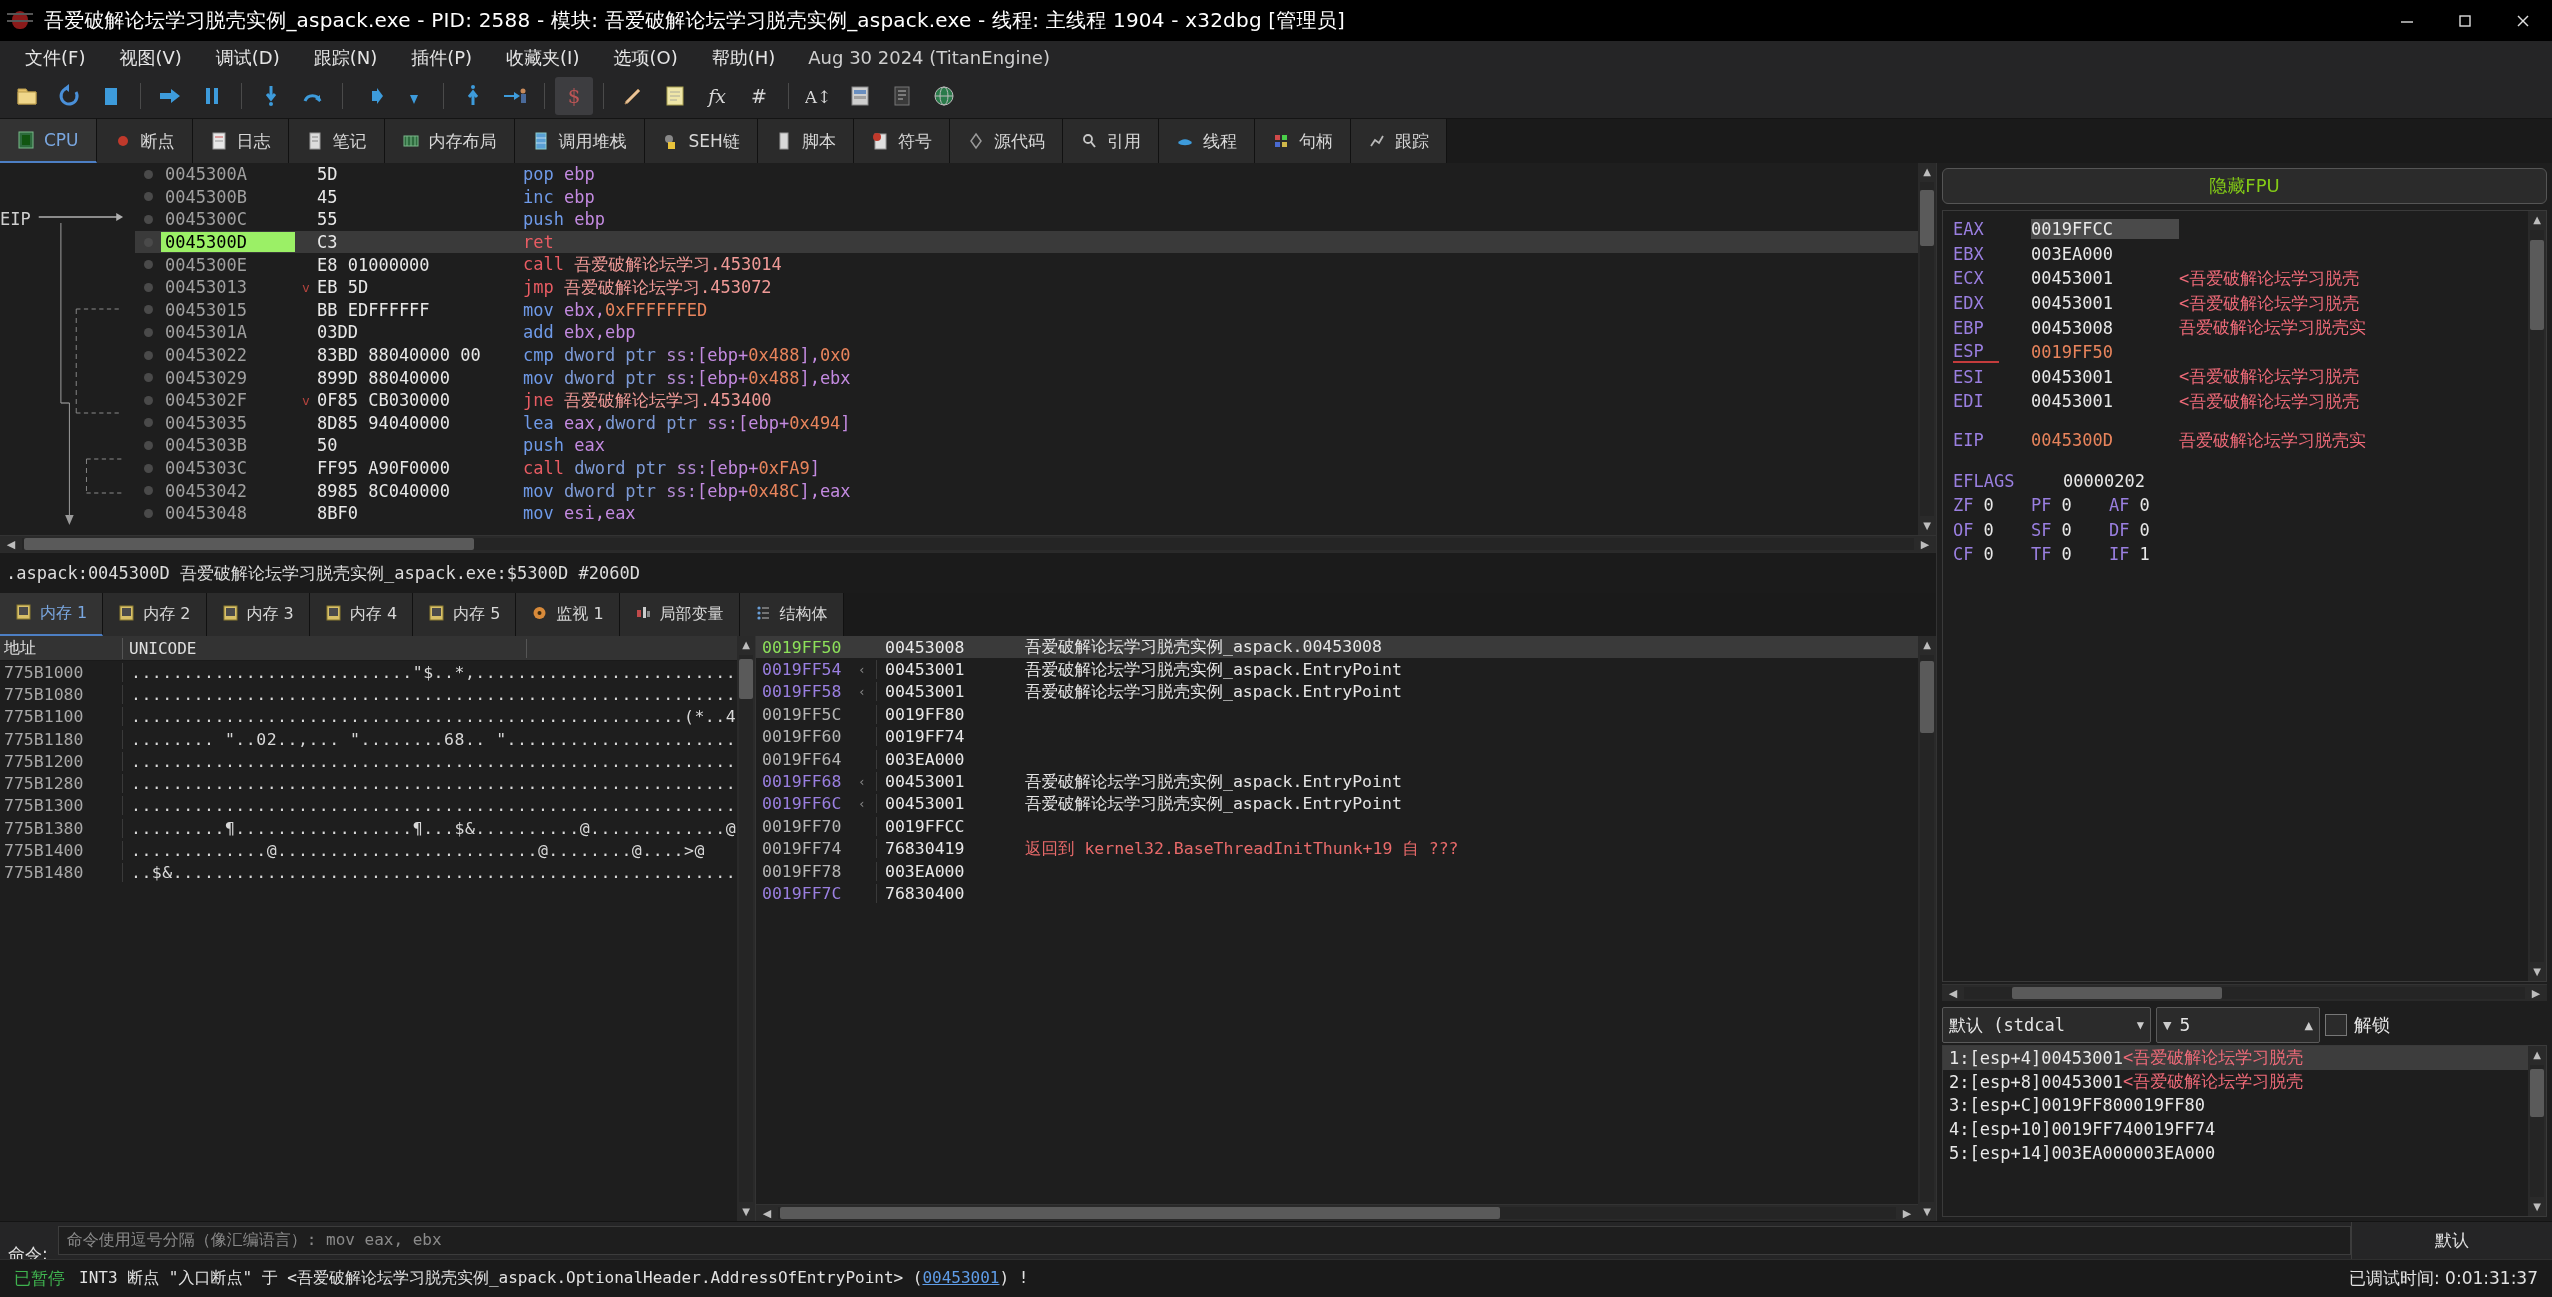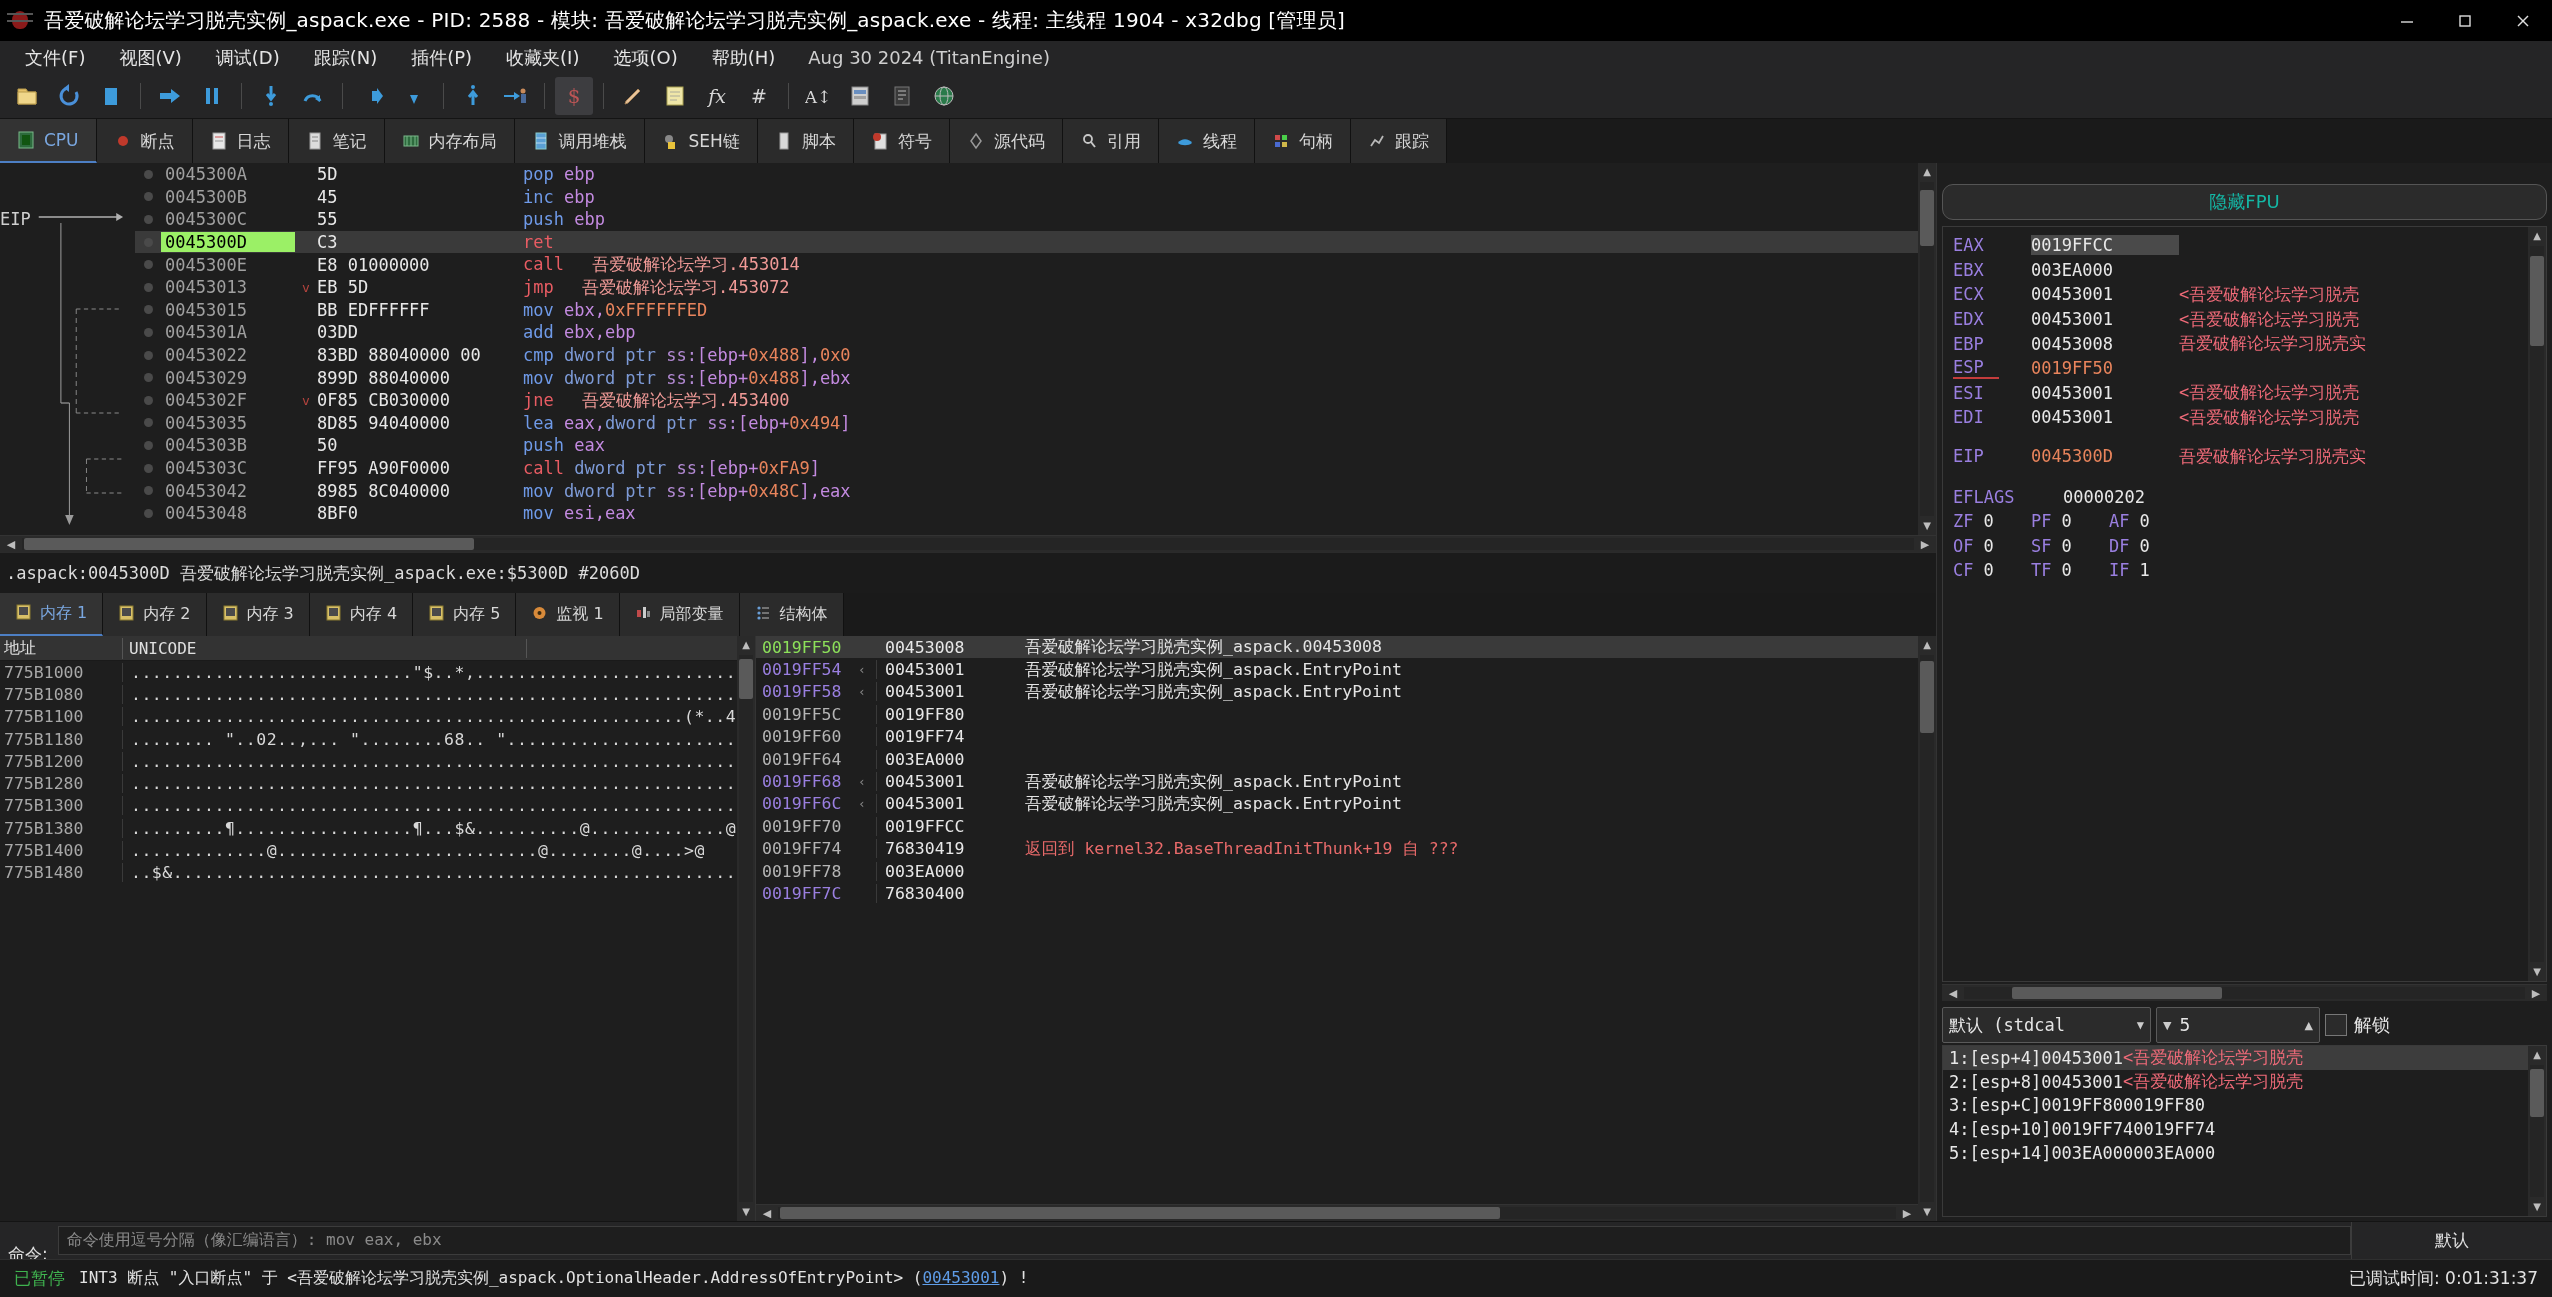--- a/index.html
+++ b/index.html
@@ -51,21 +51,21 @@
   .c-addr.hl{background:#9bf066;color:#000;}
   .c-arrow{width:22px;flex:0 0 auto;color:#b5443e;text-align:center;font-size:13px;}
   .c-bytes{width:178px;flex:0 0 auto;color:#e8e8e8;}
   .c-ins{flex:0 0 auto;width:480px;color:#dcdcdc;}
   .c-cmt{flex:1 1 auto;color:#b0aaa0;padding-left:32px;}
   .mn{color:#6f9ae8;margin-left:28px;}
   .mn.jmp{color:#e85c63;}
   .mn.ret{color:#e85c63;}
   .rg{color:#c38ae0;}
   .num{color:#e8845c;}
-  .sym{color:#f09a97;margin-left:18px;}
+  .sym{color:#f09a97;}
   .kw{color:#7d9ad6;}
   .seg{color:#b38ad4;}
 
   .jmp-lines{position:absolute;left:20px;top:0;width:115px;height:100%;pointer-events:none;}
 
   .hscroll{height:16px;background:#2a2a2a;display:flex;align-items:center;flex:0 0 auto;border-top:1px solid #333;}
   .hs-arrow{width:22px;text-align:center;color:#bdbdbd;font-size:11px;}
   .hs-track{flex:1 1 auto;height:12px;background:#252525;position:relative;}
   .hs-thumb{position:absolute;left:2px;top:0;height:12px;background:#5a5a5a;border-radius:2px;}
 
@@ -99,21 +99,21 @@
   .srow .sa{width:96px;padding-left:6px;flex:0 0 auto;color:#b5b5b5;}
   .srow .sa.green{color:#8ce05a;}
   .srow .sa.purple{color:#9a7fe0;}
   .srow .sm{width:18px;flex:0 0 auto;color:#888;font-size:13px;}
   .srow .sv{width:128px;flex:0 0 auto;color:#e8e8e8;border-left:1px solid #3a3a3a;padding-left:8px;}
   .srow .sc{flex:1 1 auto;color:#e4e4e4;padding-left:12px;overflow:hidden;}
   .srow .sc.red{color:#e86a6a;}
 
   
   .rightpane{width:615px;flex:0 0 auto;background:#1e1e1e;display:flex;flex-direction:column;border-left:1px solid #333;min-height:0;}
-  .fpubtn{margin:21px 5px 2px 5px;height:34px;background:#2b2b2b;border:1px solid #555;display:flex;align-items:center;justify-content:center;font-size:18px;color:#14b8a6;border-radius:11px;flex:0 0 auto;}
+  .fpubtn{margin:5px 5px 2px 5px;height:34px;background:#2b2b2b;border:1px solid #555;display:flex;align-items:center;justify-content:center;font-size:18px;color:#84cc16;border-radius:6px;flex:0 0 auto;}
   .regbox{flex:1 1 auto;display:flex;min-height:0;margin:4px 5px 0 5px;border:1px solid #3a3a3a;background:#1e1e1e;}
   .regs{flex:1 1 auto;overflow:hidden;font-family:"DejaVu Sans Mono",monospace;font-size:17px;padding:6px 0 0 10px;min-width:0;}
   .rr{display:flex;height:24.6px;align-items:center;white-space:nowrap;}
   .rn{width:78px;flex:0 0 auto;color:#9a7fe0;}
   .rn.esp{color:#9a7fe0;border-bottom:2px solid #c43c3c;width:46px;}
   .rn.eip{color:#9a7fe0;}
   .rv{width:148px;flex:0 0 auto;color:#e8e8e8;}
   .rv.sel{background:#4a4a4a;}
   .rv.orange{color:#e8845c;}
   .rc{flex:1 1 auto;color:#ee6a78;overflow:hidden;}

